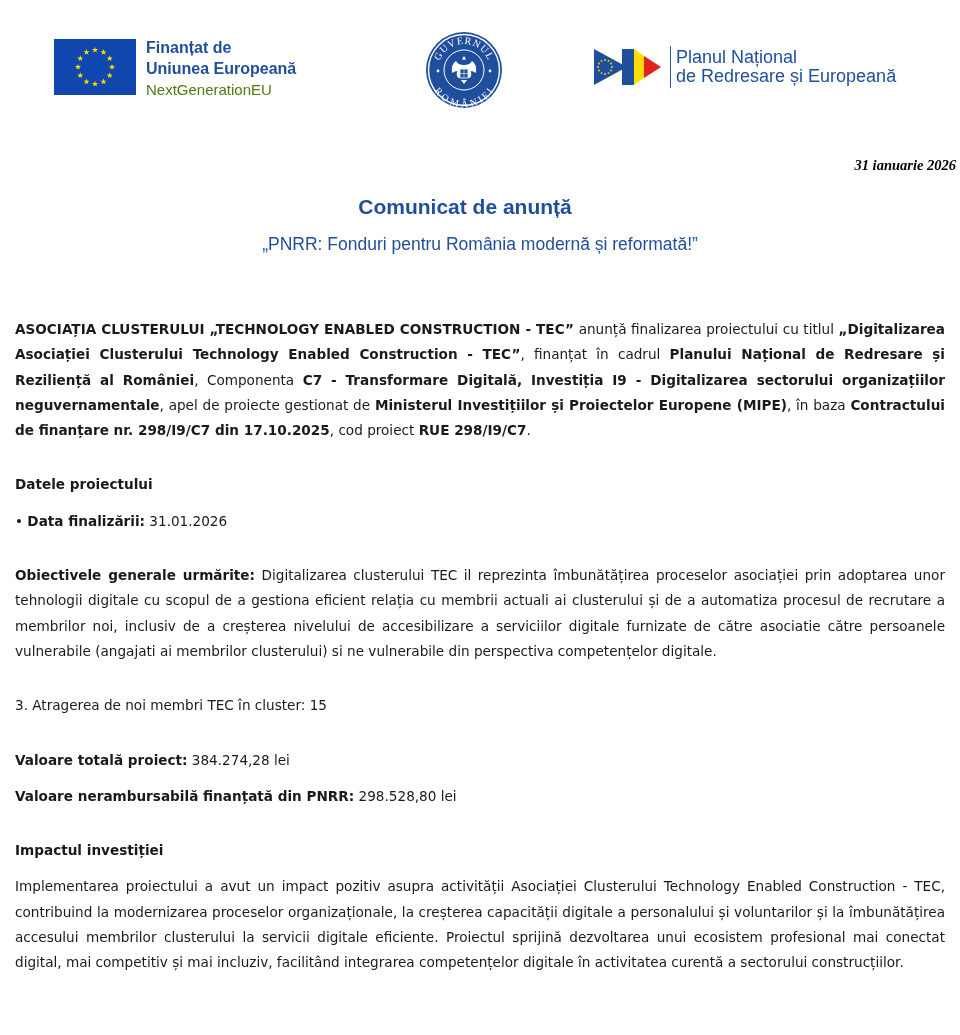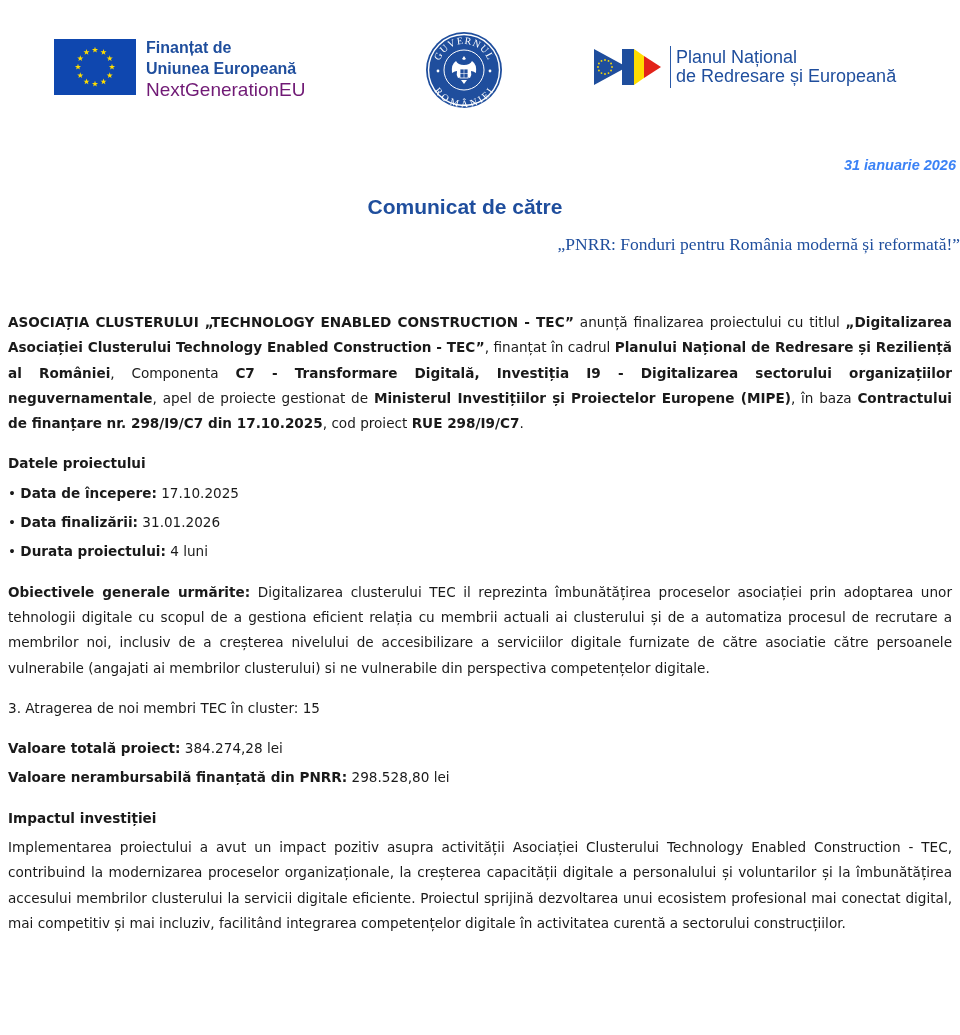--- a/index.html
+++ b/index.html
@@ -5,41 +5,41 @@
     html, body { margin: 0; padding: 0; background: #ffffff; }
     body { width: 960px; height: 1035px; position: relative; overflow: hidden;
            font-family: "DejaVu Sans", sans-serif; color: #1a1a1a; }
 
     
     .logos { position: absolute; top: 0; left: 0; width: 960px; height: 120px; }
     .eu-logo { position: absolute; left: 54px; top: 39px; display: flex; align-items: flex-start; }
     .eu-flag { width: 82px; height: 56px; background: #0f47af; position: relative; }
     .eu-text { margin-left: 10px; margin-top: -2px; font-family: "Liberation Sans", sans-serif; }
     .eu-text .l1, .eu-text .l2 { color: #1f4e9d; font-weight: bold; font-size: 16px; line-height: 21px; }
-    .eu-text .l3 { color: #701a75; font-size: 19px; line-height: 20px; margin-top: 1px; }
+    .eu-text .l3 { color: #4d7c0f; font-size: 15px; line-height: 20px; margin-top: 1px; }
 
     .gov-logo { position: absolute; left: 425px; top: 31px; width: 78px; height: 78px; }
 
     .pnrr-logo { position: absolute; left: 594px; top: 46px; display: flex; align-items: center; }
     .pnrr-mark { width: 74px; height: 40px; position: relative; }
     .pnrr-sep { width: 1px; height: 42px; background: #2a5aa8; margin-left: 2px; margin-right: 5px; }
     .pnrr-text { font-family: "Liberation Sans", sans-serif; color: #1f4e9d; font-size: 18px; line-height: 19px; }
 
     
-    .date { position: absolute; right: 4px; top: 157px; font-family: Liberation Sans, sans-serif;
-            font-style: italic; font-weight: bold; color: #3b82f6; font-size: 14.5px; }
+    .date { position: absolute; right: 4px; top: 157px; font-family: Liberation Serif, serif;
+            font-style: italic; font-weight: bold; color: #000000; font-size: 14.5px; }
     .title { position: absolute; left: 0; width: 930px; top: 195px; text-align: center;
              font-family: "Liberation Sans", sans-serif; font-weight: bold; color: #1f4e9d; font-size: 21px; }
-    .subtitle { position: absolute; left: 0; width: 960px; top: 234px; text-align: right;
-                font-family: Liberation Serif, serif; color: #1f4e9d; font-size: 17.5px; }
+    .subtitle { position: absolute; left: 0; width: 960px; top: 234px; text-align: center;
+                font-family: Liberation Sans, sans-serif; color: #1f4e9d; font-size: 17.5px; }
 
     
     .content { position: absolute; left: 4px; top: 306px; width: 952px;
                font-family: "DejaVu Sans", sans-serif; font-size: 13.6px; line-height: 25.3px; color: #1a1a1a; }
-    .content p { margin: 4px; }
+    .content p { margin: 11px; }
     .justify { text-align: justify; }
     .gap { height: 7px; }
     b { font-weight: bold; }
   </style>
 </head>
 <body>
 
 <div class="logos">
 
   <div class="eu-logo">
@@ -122,41 +122,33 @@
     </div>
     <div class="pnrr-sep"></div>
     <div class="pnrr-text">
       <div>Planul Național</div>
       <div>de Redresare și Europeană</div>
     </div>
   </div>
 </div>
 
 <div class="date">31 ianuarie 2026</div>
-<div class="title">Comunicat de către</div>
+<div class="title">Comunicat de anunță</div>
 <div class="subtitle">„PNRR: Fonduri pentru România modernă și reformată!”</div>
 
 <div class="content">
 
   <p class="justify" id="intro"><b>ASOCIAȚIA CLUSTERULUI „TECHNOLOGY ENABLED CONSTRUCTION - TEC”</b><span> anunță finalizarea proiectului cu titlul </span><b>„Digitalizarea Asociației Clusterului Technology Enabled Construction - TEC”</b><span>, finanțat în cadrul </span><b>Planului Național de Redresare și Reziliență al României</b><span>, Componenta </span><b>C7 - Transformare Digitală, Investiția I9 - Digitalizarea sectorului organizațiilor neguvernamentale</b><span>, apel de proiecte gestionat de </span><b>Ministerul Investițiilor și Proiectelor Europene (MIPE)</b><span>, în baza </span><b>Contractului de finanțare nr. 298/I9/C7 din 17.10.2025</b><span>, cod proiect </span><b>RUE 298/I9/C7</b><span>.</span></p>
   <div class="gap"></div>
 
   <p><b>Datele proiectului</b></p>
   <div>
     <p>
       <span>•</span>
-      <b>Data de începere:</b><span> 17.10.2025</span>
-    </p>
-    <p>
-      <span>•</span>
       <b>Data finalizării:</b><span> 31.01.2026</span>
-    </p>
-    <p>
-      <span>•</span>
-      <b>Durata proiectului:</b><span> 4 luni</span>
     </p>
   </div>
   <div class="gap"></div>
 
   <p class="justify"><b>Obiectivele generale urmărite:</b><span> Digitalizarea clusterului TEC il reprezinta îmbunătățirea proceselor asociației prin adoptarea unor tehnologii digitale cu scopul de a gestiona eficient relația cu membrii actuali ai clusterului și de a automatiza procesul de recrutare a membrilor noi, inclusiv de a creșterea nivelului de accesibilizare a serviciilor digitale furnizate de către asociatie către persoanele vulnerabile (angajati ai membrilor clusterului) si ne vulnerabile din perspectiva competențelor digitale.</span></p>
   <div class="gap"></div>
 
   <p>3. Atragerea de noi membri TEC în cluster: 15</p>
   <div class="gap"></div>
 

